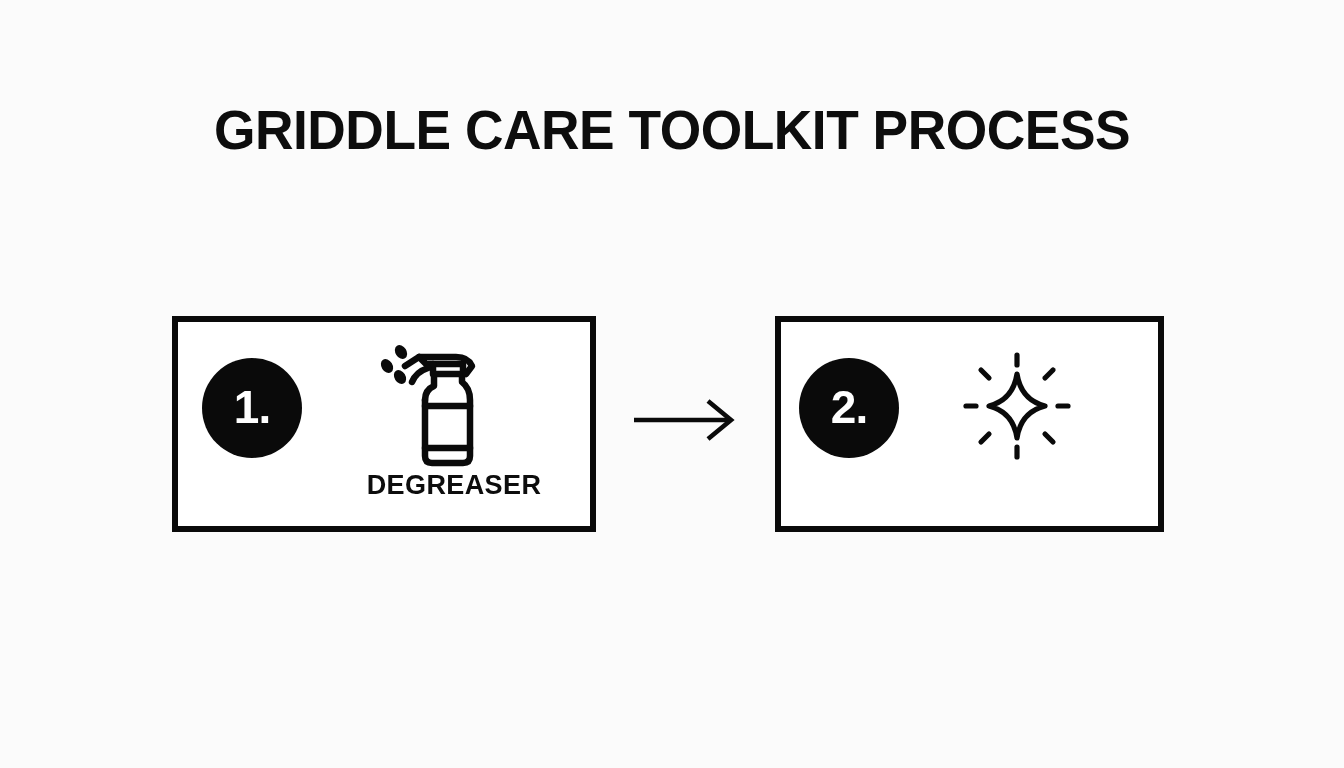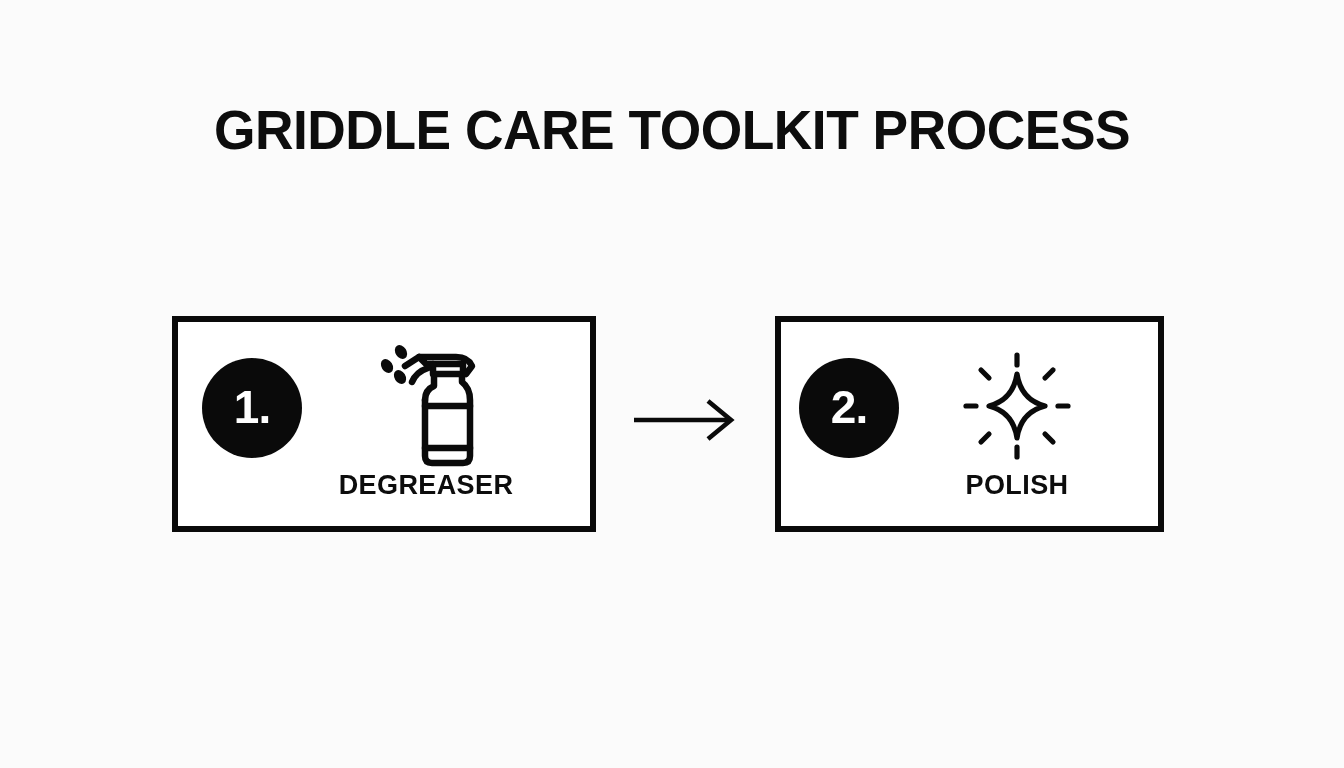--- a/index.html
+++ b/index.html
@@ -99,21 +99,21 @@
     bottom: 26px;
     font-family: "Liberation Sans", sans-serif;
     font-weight: 700;
     font-size: 27px;
     line-height: 30px;
     letter-spacing: 0.4px;
     color: #0d0d0d;
     text-align: center;
     white-space: nowrap;
   }
-  .card-1 .card-label { left: 128px; width: 240px; }
+  .card-1 .card-label { left: 156px; width: 240px; }
   .card-2 .card-label { left: 116px; width: 240px; }
 
   
   .arrow {
     position: absolute;
     left: 632px;
     top: 396px;
     width: 106px;
     height: 48px;
   }
@@ -191,17 +191,16 @@
             <path d="M95 54 L105 54"></path>
 
             <path d="M18 18 L26 26"></path>
             <path d="M90 18 L82 26"></path>
             <path d="M18 90 L26 82"></path>
             <path d="M90 90 L82 82"></path>
           </g>
         </svg>
       </div>
 
-      <div class="card-label">POLISH</div>
     </div>
   </div>
 
 </div>
 
 </body></html>

